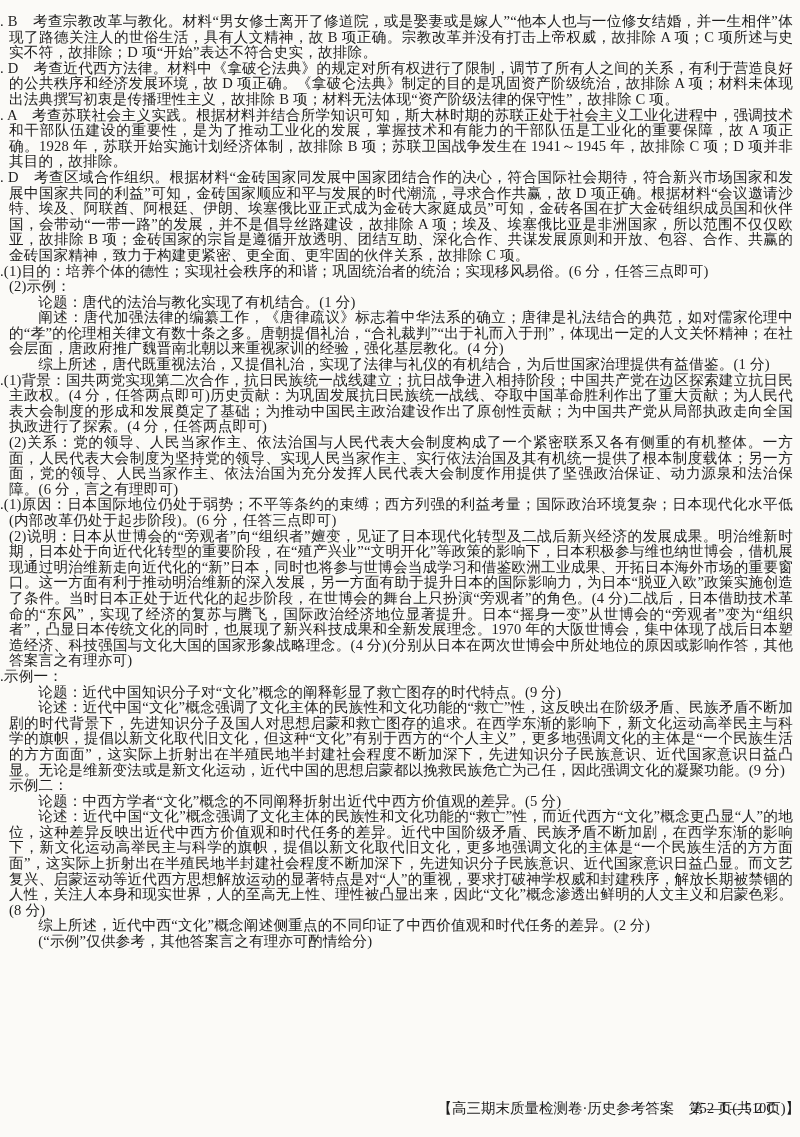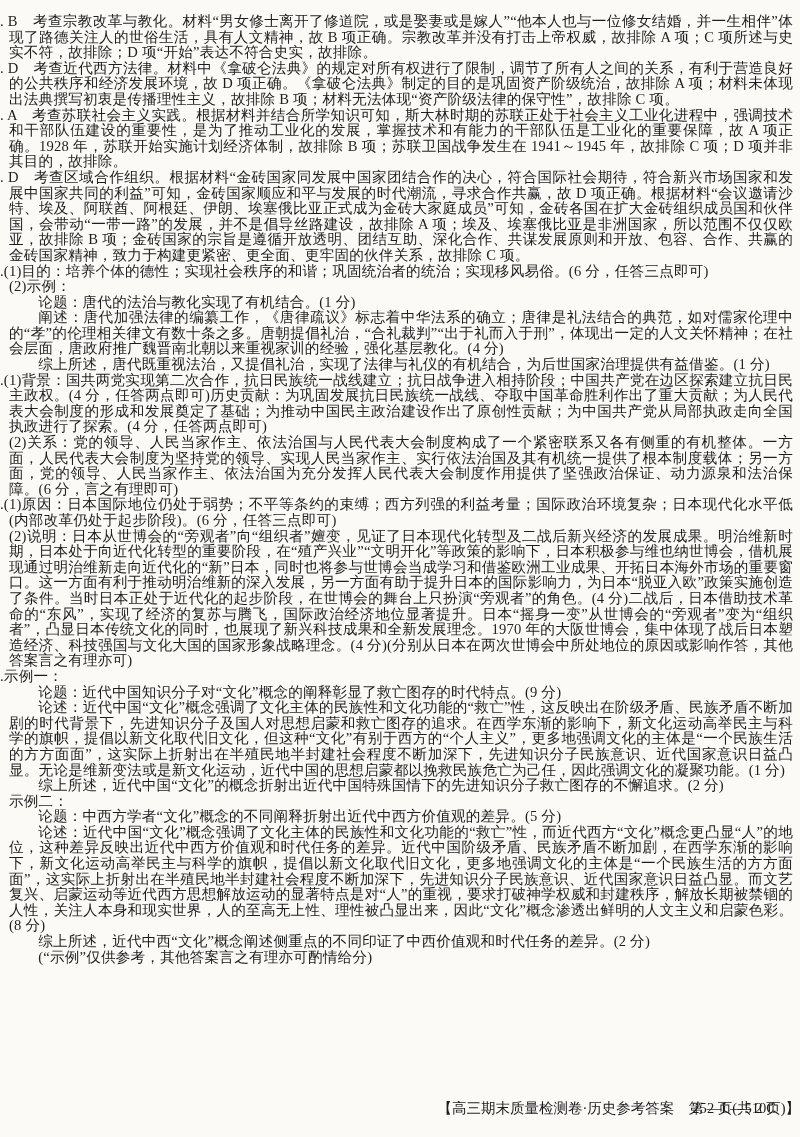--- a/index.html
+++ b/index.html
@@ -84,22 +84,21 @@
     <p class="base">(2)示例：</p>
     <p class="para">论题：唐代的法治与教化实现了有机结合。(1 分)</p>
     <p class="para">阐述：唐代加强法律的编纂工作，《唐律疏议》标志着中华法系的确立；唐律是礼法结合的典范，如对儒家伦理中的“孝”的伦理相关律文有数十条之多。唐朝提倡礼治，“合礼裁判”“出于礼而入于刑”，体现出一定的人文关怀精神；在社会层面，唐政府推广魏晋南北朝以来重视家训的经验，强化基层教化。(4 分)</p>
     <p class="para">综上所述，唐代既重视法治，又提倡礼治，实现了法律与礼仪的有机结合，为后世国家治理提供有益借鉴。(1 分)</p>
     <p class="hang">18.(1)背景：国共两党实现第二次合作，抗日民族统一战线建立；抗日战争进入相持阶段；中国共产党在边区探索建立抗日民主政权。(4 分，任答两点即可)历史贡献：为巩固发展抗日民族统一战线、夺取中国革命胜利作出了重大贡献；为人民代表大会制度的形成和发展奠定了基础；为推动中国民主政治建设作出了原创性贡献；为中国共产党从局部执政走向全国执政进行了探索。(4 分，任答两点即可)</p>
     <p class="base">(2)关系：党的领导、人民当家作主、依法治国与人民代表大会制度构成了一个紧密联系又各有侧重的有机整体。一方面，人民代表大会制度为坚持党的领导、实现人民当家作主、实行依法治国及其有机统一提供了根本制度载体；另一方面，党的领导、人民当家作主、依法治国为充分发挥人民代表大会制度作用提供了坚强政治保证、动力源泉和法治保障。(6 分，言之有理即可)</p>
     <p class="hang">19.(1)原因：日本国际地位仍处于弱势；不平等条约的束缚；西方列强的利益考量；国际政治环境复杂；日本现代化水平低(内部改革仍处于起步阶段)。(6 分，任答三点即可)</p>
     <p class="base">(2)说明：日本从世博会的“旁观者”向“组织者”嬗变，见证了日本现代化转型及二战后新兴经济的发展成果。明治维新时期，日本处于向近代化转型的重要阶段，在“殖产兴业”“文明开化”等政策的影响下，日本积极参与维也纳世博会，借机展现通过明治维新走向近代化的“新”日本，同时也将参与世博会当成学习和借鉴欧洲工业成果、开拓日本海外市场的重要窗口。这一方面有利于推动明治维新的深入发展，另一方面有助于提升日本的国际影响力，为日本“脱亚入欧”政策实施创造了条件。当时日本正处于近代化的起步阶段，在世博会的舞台上只扮演“旁观者”的角色。(4 分)二战后，日本借助技术革命的“东风”，实现了经济的复苏与腾飞，国际政治经济地位显著提升。日本“摇身一变”从世博会的“旁观者”变为“组织者”，凸显日本传统文化的同时，也展现了新兴科技成果和全新发展理念。1970 年的大阪世博会，集中体现了战后日本塑造经济、科技强国与文化大国的国家形象战略理念。(4 分)(分别从日本在两次世博会中所处地位的原因或影响作答，其他答案言之有理亦可)</p>
     <p class="hang">20.示例一：</p>
     <p class="para">论题：近代中国知识分子对“文化”概念的阐释彰显了救亡图存的时代特点。(9 分)</p>
-    <p class="para">论述：近代中国“文化”概念强调了文化主体的民族性和文化功能的“救亡”性，这反映出在阶级矛盾、民族矛盾不断加剧的时代背景下，先进知识分子及国人对思想启蒙和救亡图存的追求。在西学东渐的影响下，新文化运动高举民主与科学的旗帜，提倡以新文化取代旧文化，但这种“文化”有别于西方的“个人主义”，更多地强调文化的主体是“一个民族生活的方方面面”，这实际上折射出在半殖民地半封建社会程度不断加深下，先进知识分子民族意识、近代国家意识日益凸显。无论是维新变法或是新文化运动，近代中国的思想启蒙都以挽救民族危亡为己任，因此强调文化的凝聚功能。(1 分)</p>
-    <p class="para">综上所述，近代中国“文化”的概念折射出近代中国特殊国情下的先进知识分子救亡图存的不懈追求。(2 分)</p>
+    <p class="para">论述：近代中国“文化”概念强调了文化主体的民族性和文化功能的“救亡”性，这反映出在阶级矛盾、民族矛盾不断加剧的时代背景下，先进知识分子及国人对思想启蒙和救亡图存的追求。在西学东渐的影响下，新文化运动高举民主与科学的旗帜，提倡以新文化取代旧文化，但这种“文化”有别于西方的“个人主义”，更多地强调文化的主体是“一个民族生活的方方面面”，这实际上折射出在半殖民地半封建社会程度不断加深下，先进知识分子民族意识、近代国家意识日益凸显。无论是维新变法或是新文化运动，近代中国的思想启蒙都以挽救民族危亡为己任，因此强调文化的凝聚功能。(9 分)</p>
     <p class="base">示例二：</p>
     <p class="para">论题：中西方学者“文化”概念的不同阐释折射出近代中西方价值观的差异。(5 分)</p>
     <p class="para">论述：近代中国“文化”概念强调了文化主体的民族性和文化功能的“救亡”性，而近代西方“文化”概念更凸显“人”的地位，这种差异反映出近代中西方价值观和时代任务的差异。近代中国阶级矛盾、民族矛盾不断加剧，在西学东渐的影响下，新文化运动高举民主与科学的旗帜，提倡以新文化取代旧文化，更多地强调文化的主体是“一个民族生活的方方面面”，这实际上折射出在半殖民地半封建社会程度不断加深下，先进知识分子民族意识、近代国家意识日益凸显。而文艺复兴、启蒙运动等近代西方思想解放运动的显著特点是对“人”的重视，要求打破神学权威和封建秩序，解放长期被禁锢的人性，关注人本身和现实世界，人的至高无上性、理性被凸显出来，因此“文化”概念渗透出鲜明的人文主义和启蒙色彩。(8 分)</p>
     <p class="para">综上所述，近代中西“文化”概念阐述侧重点的不同印证了中西价值观和时代任务的差异。(2 分)</p>
     <p class="para">(“示例”仅供参考，其他答案言之有理亦可酌情给分)</p>
   </div>
 
   <div class="footer">
     <div class="footer-title">【高三期末质量检测卷·历史参考答案　第 2 页(共 2 页)】</div>
     <div class="footer-code">25—L—510C</div>

